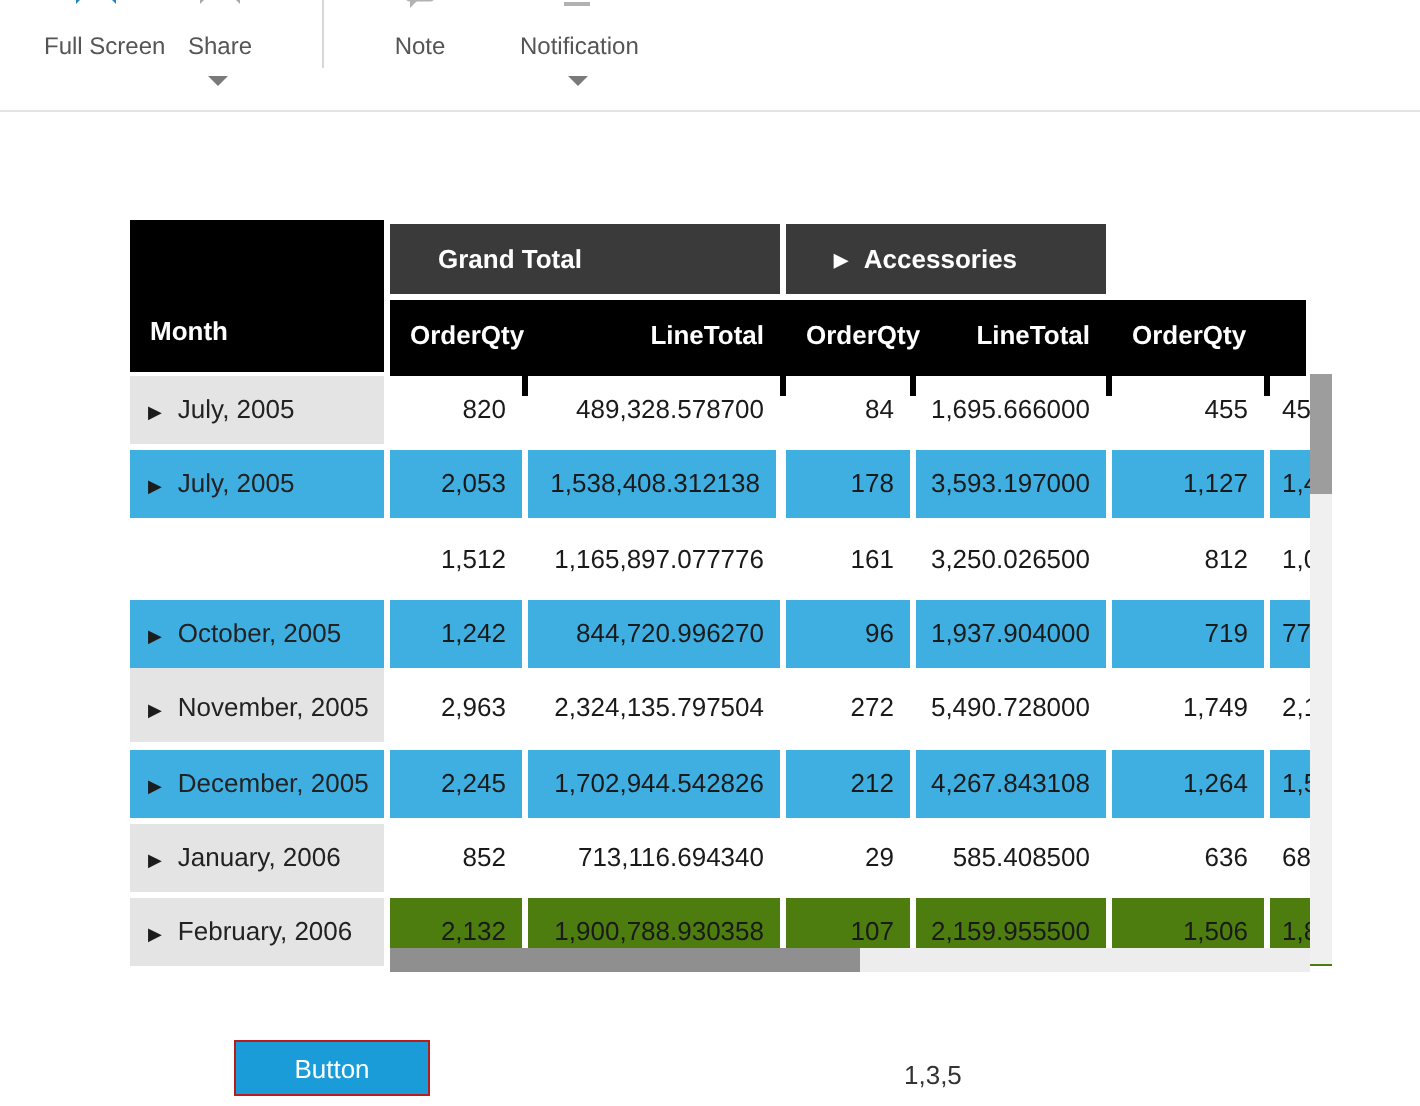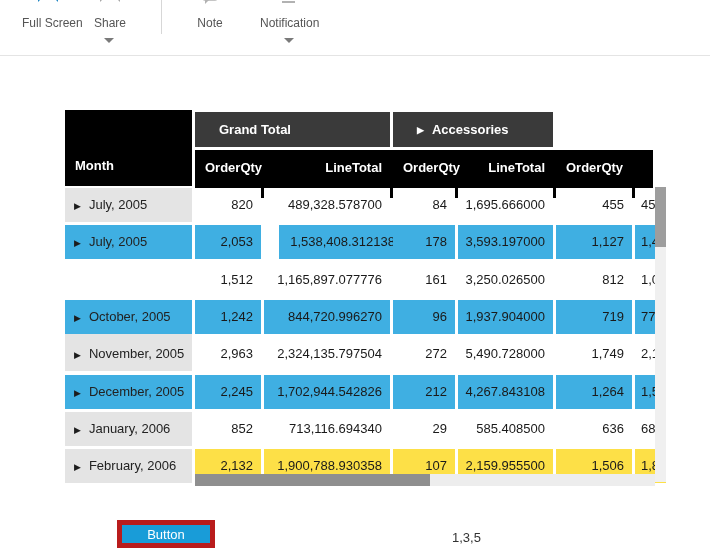--- a/index.html
+++ b/index.html
@@ -36,32 +36,32 @@
 
   .hstrip { position:absolute; left:130px; top:40px; width:458px; height:48px; background:#000; }
   .hlab { position:absolute; top:0; height:36px; line-height:36px; color:#fff;
           font-weight:700; font-size:13px; white-space:nowrap; }
 
   .rowcell { height:34px; line-height:34px; }
   .mcell { left:0; width:127px; background:#e4e4e4; padding-left:9px; color:#222; cursor:pointer; }
   .vcell { background:#fff; text-align:right; padding-right:8px; color:#1a1a1a; cursor:pointer; }
   .vcell.lalign { text-align:left; padding-left:6px; }
   .sel .mcell, .sel .vcell { background:#3fafe2; }
-  .muted .vcell { background:#fde047; }
+  .muted .vcell { background:#4d7c0f; }
   .rarrow { display:inline-block; font-size:9px; color:#1c1c1c; margin-right:8px; cursor:pointer; }
 
   
   .vsb { position:absolute; left:590px; top:77px; width:11px; height:295px; background:#f0f0f0; }
   .vsb-thumb { position:absolute; left:0; top:0; width:11px; height:60px; background:#9d9d9d; cursor:pointer; }
   .hsb { position:absolute; left:130px; top:364px; width:460px; height:12px; background:#ededed; }
   .hsb-thumb { position:absolute; left:0; top:0; width:235px; height:12px; background:#8f8f8f; cursor:pointer; }
 
   
   .btn { position:absolute; left:117px; top:520px; width:98px; height:28px;
-         background:#199cd8; border:5px solid #b91c1c; color:#fff; font-size:13px;
+         background:#199cd8; border:1px solid #b91c1c; color:#fff; font-size:13px;
          font-family:"Liberation Sans", sans-serif; cursor:pointer; }
   .seltext { position:absolute; left:452px; top:530px; font-size:13px; color:#333; }
 </style>
 </head>
 <body>
 
 <div class="page">
 
   <div class="toolbar">
     <div class="titem" style="left:22px; width:52px;">
@@ -133,21 +133,21 @@
           <div class="cell rowcell vcell" style="top: 78px; left: 130px; width: 66px;">820</div>
           <div class="cell rowcell vcell" style="top: 78px; left: 199px; width: 126px;">489,328.578700</div>
           <div class="cell rowcell vcell" style="top: 78px; left: 328px; width: 62px;">84</div>
           <div class="cell rowcell vcell" style="top: 78px; left: 393px; width: 95px;">1,695.666000</div>
           <div class="cell rowcell vcell" style="top: 78px; left: 491px; width: 76px;">455</div>
           <div class="cell rowcell vcell lalign" style="top: 78px; left: 570px; width: 88px;">45</div>
         </div>
         <div class="prow sel">
           <div class="cell rowcell mcell" style="top: 115px;"><span class="rarrow">▶</span><span>July, 2005</span></div>
           <div class="cell rowcell vcell" style="top: 115px; left: 130px; width: 66px;">2,053</div>
-          <div class="cell rowcell vcell" style="top: 115px; left: 214px; width: 124px;">1,538,408.312138</div>
+          <div class="cell rowcell vcell" style="top: 115px; left: 199px; width: 124px;">1,538,408.312138</div>
           <div class="cell rowcell vcell" style="top: 115px; left: 328px; width: 62px;">178</div>
           <div class="cell rowcell vcell" style="top: 115px; left: 393px; width: 95px;">3,593.197000</div>
           <div class="cell rowcell vcell" style="top: 115px; left: 491px; width: 76px;">1,127</div>
           <div class="cell rowcell vcell lalign" style="top: 115px; left: 570px; width: 88px;">1,43</div>
         </div>
         <div class="prow">
           <div class="cell rowcell mcell" style="top: 153px; margin-top: 47px;"><span class="rarrow">▶</span><span>September, 2005</span></div>
           <div class="cell rowcell vcell" style="top: 153px; left: 130px; width: 66px;">1,512</div>
           <div class="cell rowcell vcell" style="top: 153px; left: 199px; width: 126px;">1,165,897.077776</div>
           <div class="cell rowcell vcell" style="top: 153px; left: 328px; width: 62px;">161</div>

